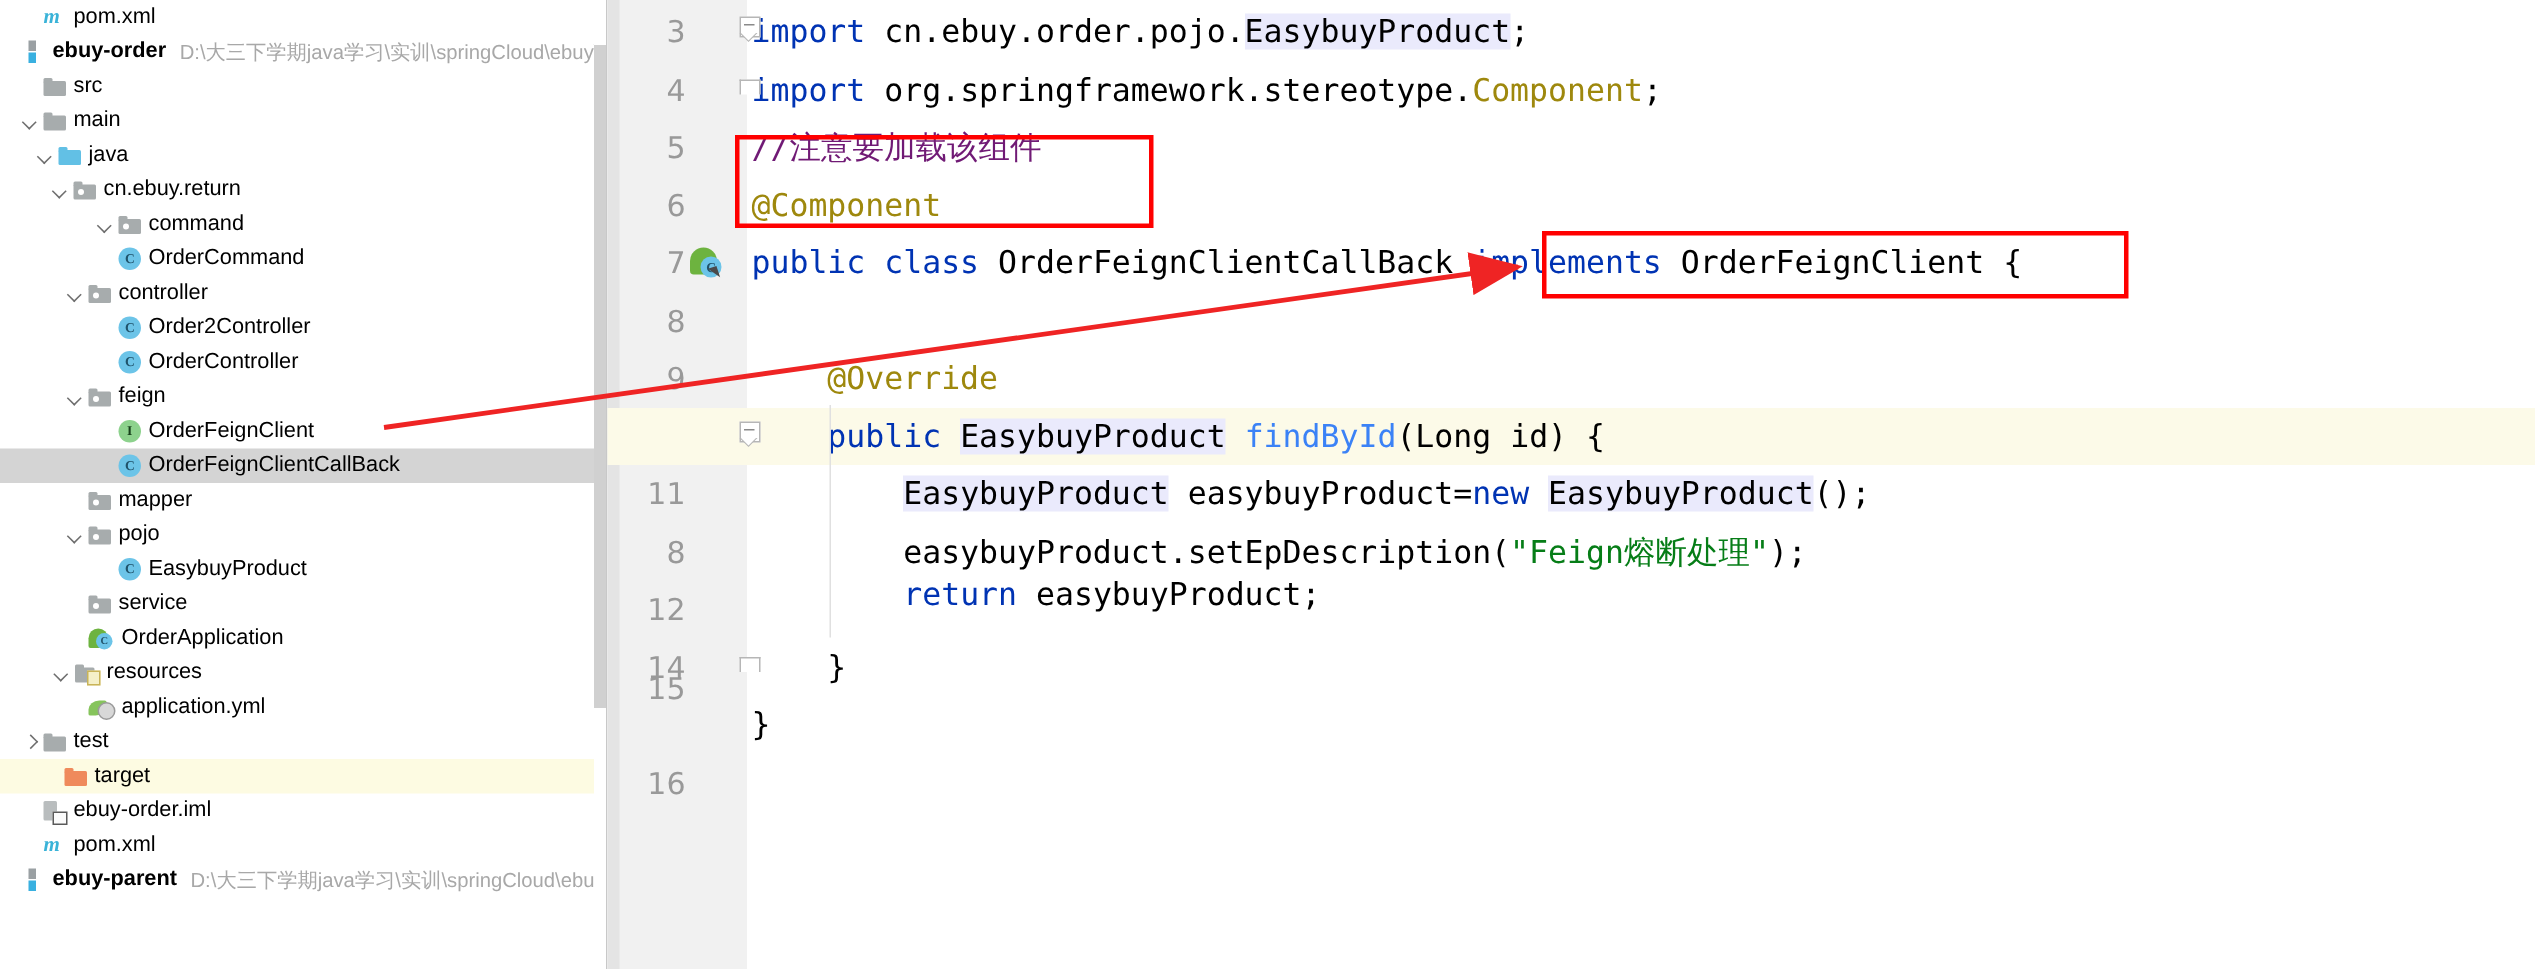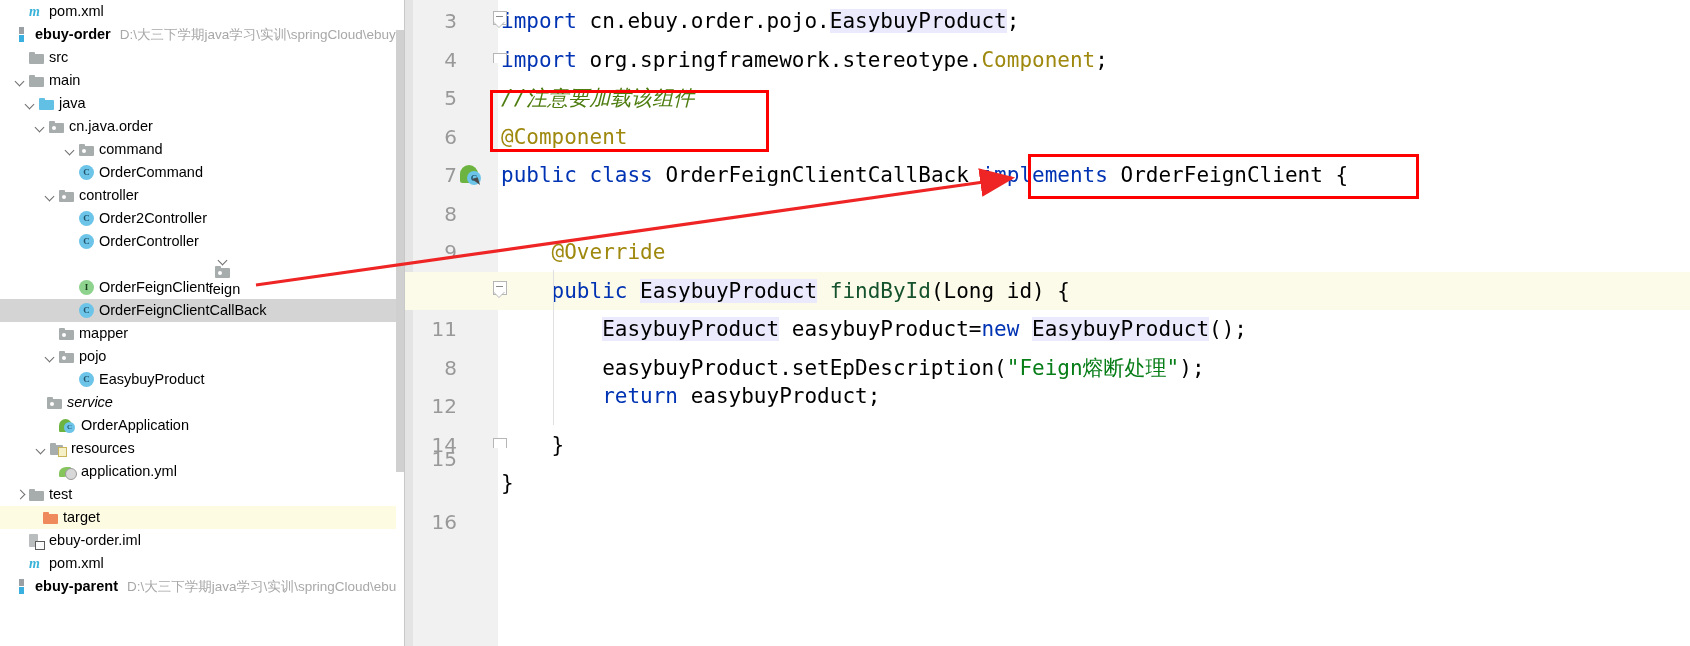--- a/index.html
+++ b/index.html
@@ -114,23 +114,23 @@
     position:absolute;left:0;width:52px;text-align:right;
     font-size:20px;line-height:38.5px;color:#999999;
     font-family:"DejaVu Sans","Liberation Sans",sans-serif;
   }
   .code{
     position:absolute;left:96px;
     font-size:21px;line-height:38.5px;white-space:pre;color:#000000;
   }
   .kw{color:#0033b3;}
   .anno{color:#9e880d;}
-  .cmt{color:#4d7c0f;font-style:italic;}
+  .cmt{color:#701a75;}
   .str{color:#067d17;}
-  .mth{color:#14532d;}
+  .mth{color:#3b82f6;}
   .idhl{background:#eaeafc;}
 
   
   .fold{position:absolute;width:13px;height:13px;}
   .fold .bx{position:absolute;left:0;top:0;width:12px;height:12px;border:1.3px solid #b6b6b6;background:#ffffff;}
   .fold .mn{position:absolute;left:2.5px;top:5px;width:7px;height:1.3px;background:#8a8a8a;}
   .fold.pt .tip{position:absolute;left:0;top:11px;width:0;height:0;
      border-left:6px solid transparent;border-right:6px solid transparent;border-top:6px solid #b6b6b6;}
   .fold.pt .tip2{position:absolute;left:1px;top:11px;width:0;height:0;
      border-left:5px solid transparent;border-right:5px solid transparent;border-top:5px solid #ffffff;}
@@ -205,21 +205,21 @@
           </span>
           <span class="lbl">java</span>
         </div>
         <div class="row" style="padding-left: 34px;">
           <span class="twisty down"></span>
           <span class="ico ic-pkg">
             <b></b>
             <i></i>
             <u></u>
           </span>
-          <span class="lbl">cn.java.order</span>
+          <span class="lbl">cn.ebuy.return</span>
         </div>
         <div class="row" style="padding-left: 64px;">
           <span class="twisty down"></span>
           <span class="ico ic-pkg">
             <b></b>
             <i></i>
             <u></u>
           </span>
           <span class="lbl">command</span>
         </div>
@@ -240,21 +240,21 @@
         <div class="row" style="padding-left: 64px;">
           <span class="twisty"></span>
           <span class="ico ic-class">C</span>
           <span class="lbl">Order2Controller</span>
         </div>
         <div class="row" style="padding-left: 64px;">
           <span class="twisty"></span>
           <span class="ico ic-class">C</span>
           <span class="lbl">OrderController</span>
         </div>
-        <div class="row" style="padding-left: 44px; flex-direction: column;">
+        <div class="row" style="padding-left: 44px;">
           <span class="twisty down"></span>
           <span class="ico ic-pkg">
             <b></b>
             <i></i>
             <u></u>
           </span>
           <span class="lbl">feign</span>
         </div>
         <div class="row" style="padding-left: 64px;">
           <span class="twisty"></span>
@@ -282,21 +282,21 @@
             <i></i>
             <u></u>
           </span>
           <span class="lbl">pojo</span>
         </div>
         <div class="row" style="padding-left: 64px;">
           <span class="twisty"></span>
           <span class="ico ic-class">C</span>
           <span class="lbl">EasybuyProduct</span>
         </div>
-        <div class="row" style="padding-left: 32px; font-style: italic;">
+        <div class="row" style="padding-left: 44px;">
           <span class="twisty"></span>
           <span class="ico ic-pkg">
             <b></b>
             <i></i>
             <u></u>
           </span>
           <span class="lbl">service</span>
         </div>
         <div class="row" style="padding-left: 44px;">
           <span class="twisty"></span>

